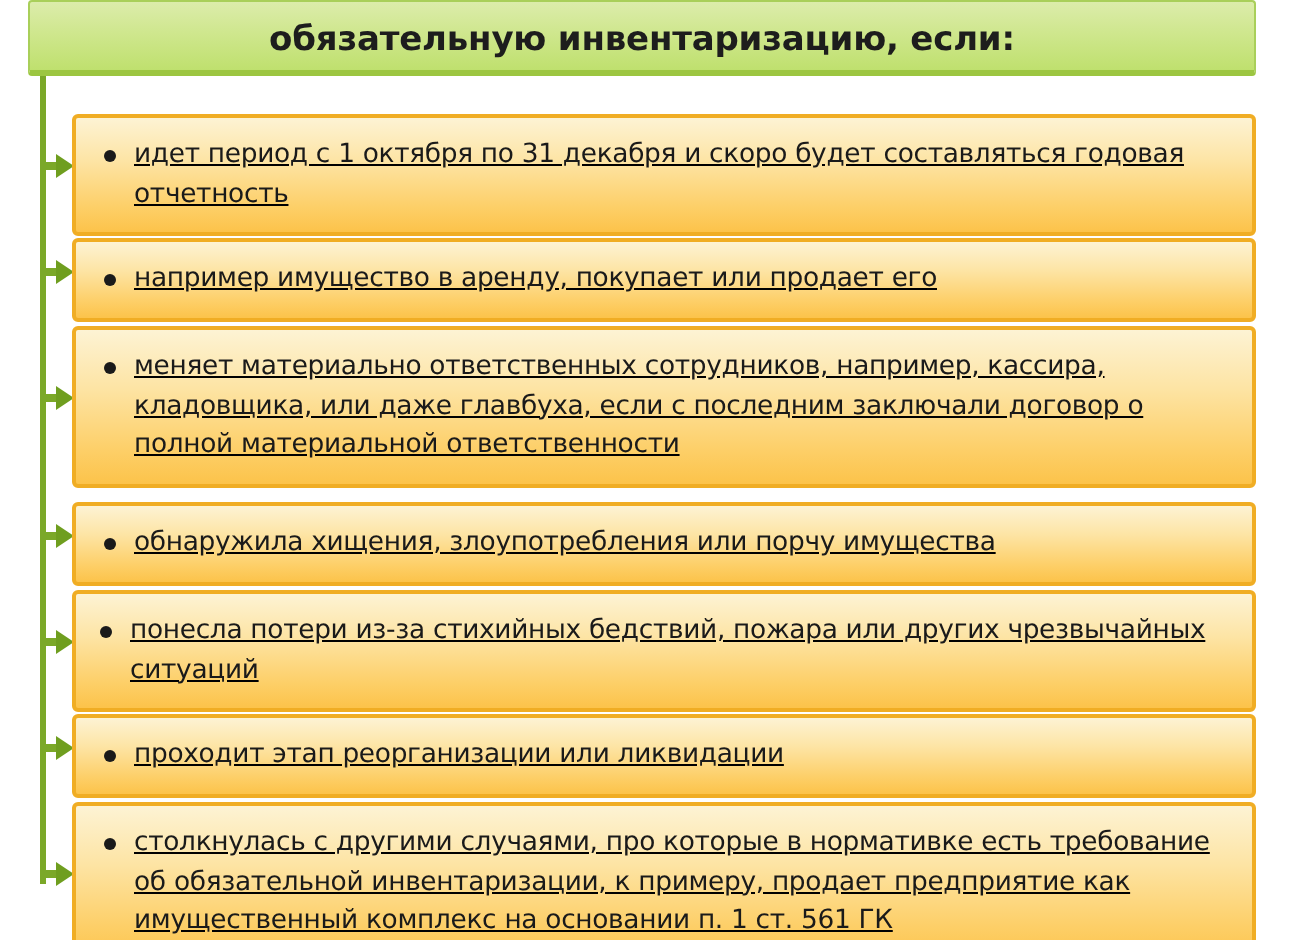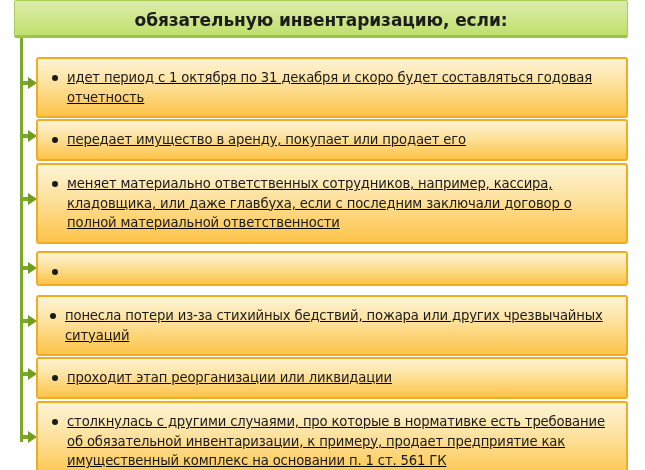--- a/index.html
+++ b/index.html
@@ -158,21 +158,21 @@
         </div>
       </div>
       <div class="item">
         <div class="connector" style="top: 130px;">
           <div class="stem"></div>
           <div class="head"></div>
         </div>
         <div class="box" style="top: 119px; min-height: 33px;">
           <div class="bullet-row">
             <span class="bullet-dot"></span>
-            <span class="bullet-text">передает имущество в аренду, покупает или продает его</span>
+            <span class="bullet-text">например имущество в аренду, покупает или продает его</span>
           </div>
         </div>
       </div>
       <div class="item">
         <div class="connector" style="top: 193px;">
           <div class="stem"></div>
           <div class="head"></div>
         </div>
         <div class="box" style="top: 163px; min-height: 72px;">
           <div class="bullet-row">
@@ -182,20 +182,21 @@
         </div>
       </div>
       <div class="item">
         <div class="connector" style="top: 262px;">
           <div class="stem"></div>
           <div class="head"></div>
         </div>
         <div class="box" style="top: 251px; min-height: 33px;">
           <div class="bullet-row">
             <span class="bullet-dot"></span>
+            <span class="bullet-text">обнаружила хищения, злоупотребления или порчу имущества</span>
           </div>
         </div>
       </div>
       <div class="item">
         <div class="connector" style="top: 315px;">
           <div class="stem"></div>
           <div class="head"></div>
         </div>
         <div class="box" style="top: 295px; min-height: 52px; padding-left: 12px;">
           <div class="bullet-row">

